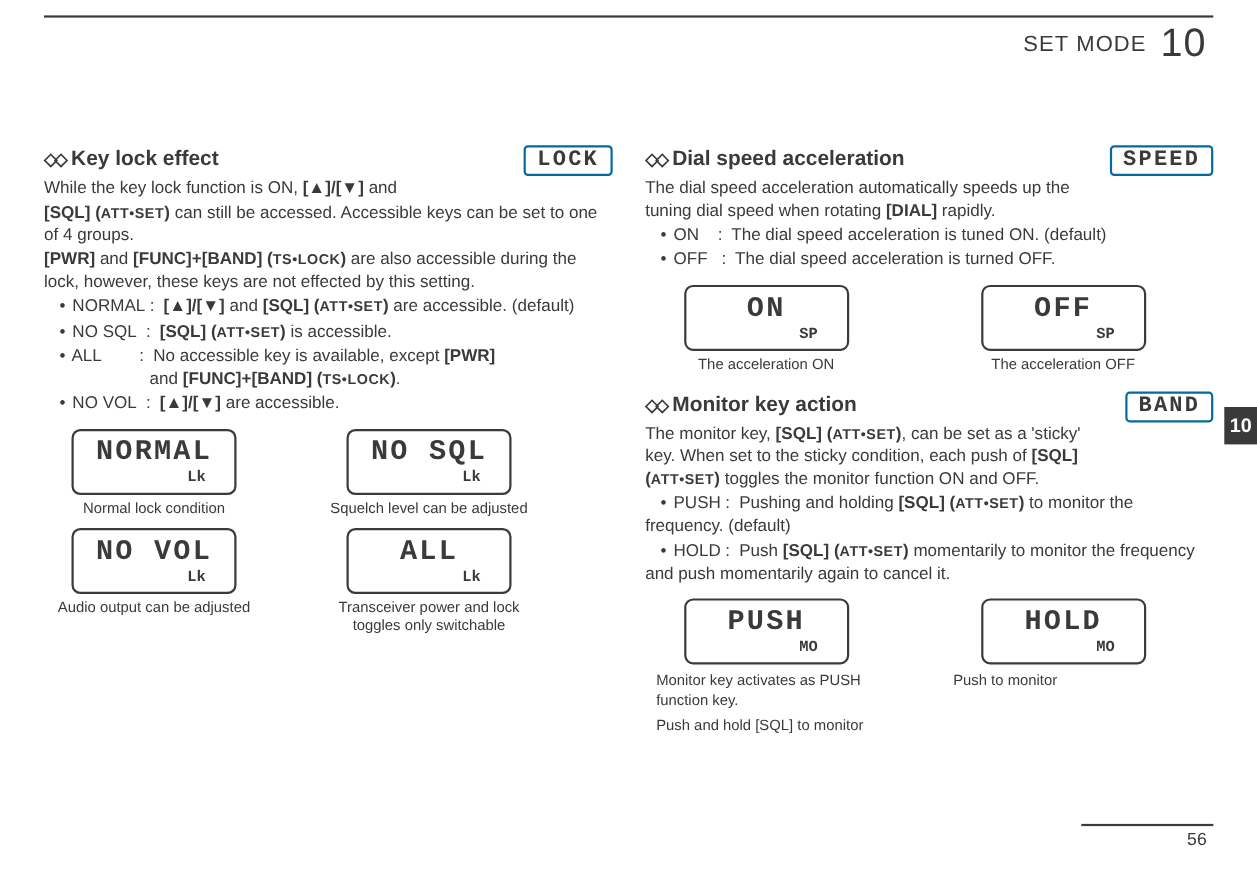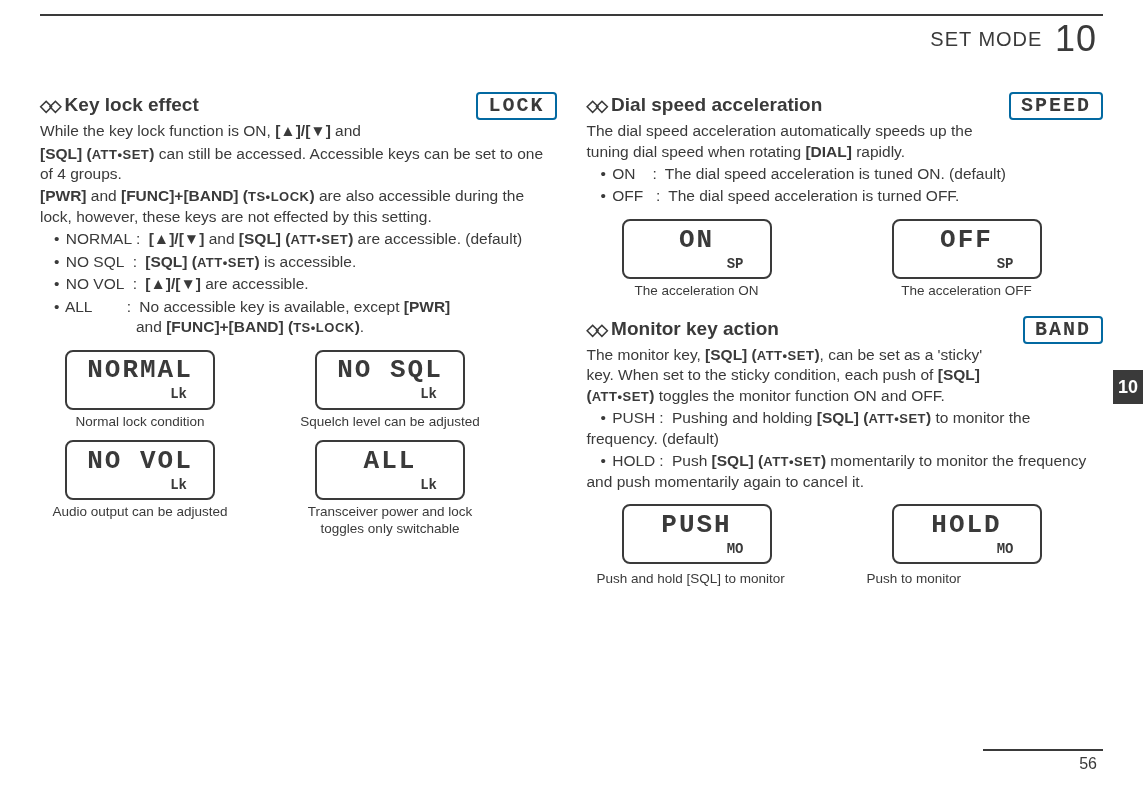--- a/index.html
+++ b/index.html
@@ -64,21 +64,21 @@
   }
   .footer-page {
     position: absolute;
     bottom: 10px;
     right: 46px;
     font-size: 16px;
   }
   .columns {
     display: flex;
     gap: 30px;
-    margin-top: 72px;
+    margin-top: 112px;
   }
   .col {
     flex: 1;
     font-size: 15.5px;
     line-height: 1.32;
   }
   .section-title {
     font-size: 19px;
     font-weight: bold;
     margin-bottom: 4px;
@@ -214,30 +214,30 @@
           <span class="dot">•</span> <span>NORMAL</span><span class="colon">:</span>
           <span class="bold">[▲]/[▼]</span><span> and </span><span class="key-sc"><span>[SQL] (</span><span class="sc">ATT•SET</span><span>)</span></span><span> are accessible. (default)</span>
         </div>
 
         <div class="option-row">
           <span class="dot">•</span> <span>NO SQL</span>&nbsp;<span class="colon">:</span>
           <span class="key-sc"><span>[SQL] (</span><span class="sc">ATT•SET</span><span>)</span></span><span> is accessible.</span>
         </div>
 
         <div class="option-row">
-          <span class="dot">•</span> <span>NO VOL</span>&nbsp;<span class="colon">:</span>
-          <span class="bold">[▲]/[▼]</span><span> are accessible.</span>
-        </div>
-
-        <div class="option-row">
           <span class="dot">•</span> <span>ALL</span>&nbsp;&nbsp;&nbsp;&nbsp;&nbsp;&nbsp;&nbsp;<span class="colon">:</span>
           <span>No accessible key is available, except </span><span class="bold">[PWR]</span>
           <div class="indent" style="margin-left:96px;">
             <span> and </span><span class="key-sc"><span>[FUNC]+[BAND] (</span><span class="sc">TS•LOCK</span><span>)</span></span><span>.</span>
           </div>
+        </div>
+
+        <div class="option-row">
+          <span class="dot">•</span> <span>NO VOL</span>&nbsp;<span class="colon">:</span>
+          <span class="bold">[▲]/[▼]</span><span> are accessible.</span>
         </div>
 
         <div class="fig-group">
           <div class="fig">
             <div class="lcd-box">
                 <div class="lcd-main">NORMAL</div>
                 <div class="lcd-sub">Lk</div>
               </div>
             <div class="caption">Normal lock condition</div>
           </div>
@@ -334,20 +334,21 @@
           <span class="dot">•</span> <span>HOLD</span><span class="colon">:</span>
           <span>Push </span><span class="key-sc"><span>[SQL] (</span><span class="sc">ATT•SET</span><span>)</span></span><span> momentarily to monitor the frequency and push momentarily again to cancel it.</span>
         </div>
 
         <div class="fig-group two">
           <div class="fig">
             <div class="lcd-box">
                 <div class="lcd-main">PUSH</div>
                 <div class="lcd-sub">MO</div>
               </div>
+            <div class="sub-caption">Monitor key activates as PUSH function key.</div>
             <div class="sub-caption">Push and hold [SQL] to monitor</div>
           </div>
           <div class="fig">
             <div class="lcd-box">
                 <div class="lcd-main">HOLD</div>
                 <div class="lcd-sub">MO</div>
               </div>
             <div class="sub-caption">Push to monitor</div>
           </div>
         </div>

